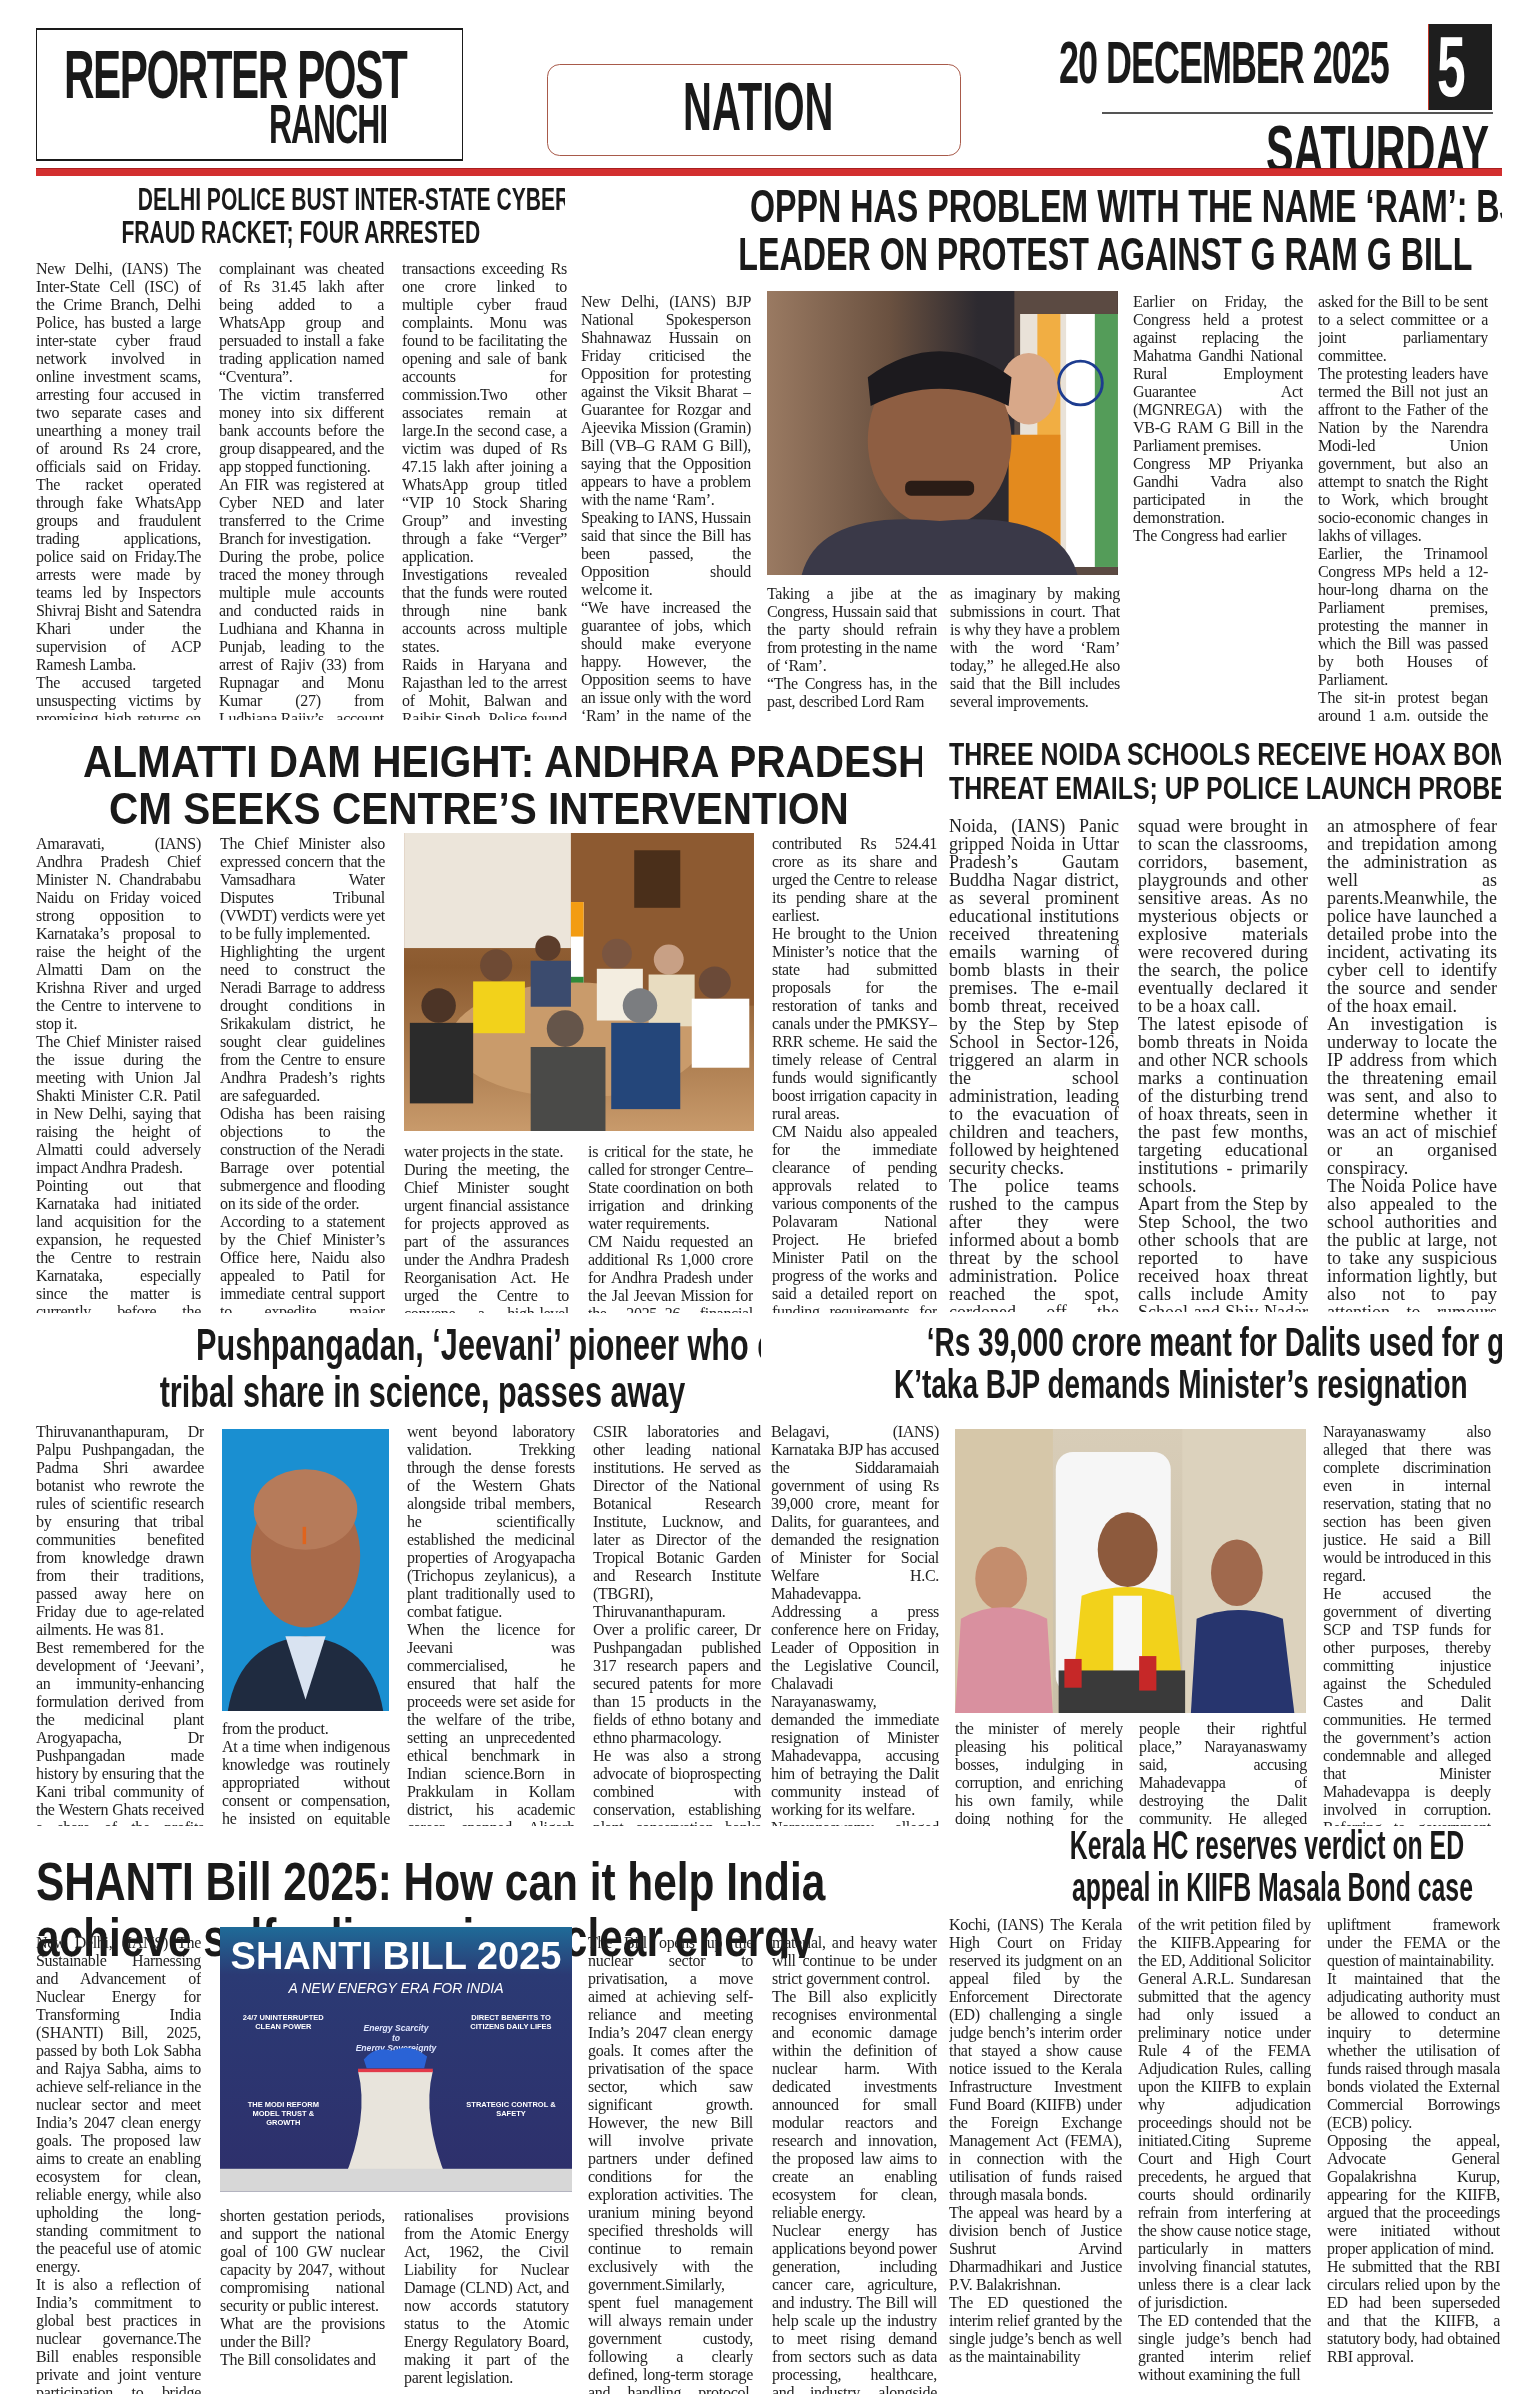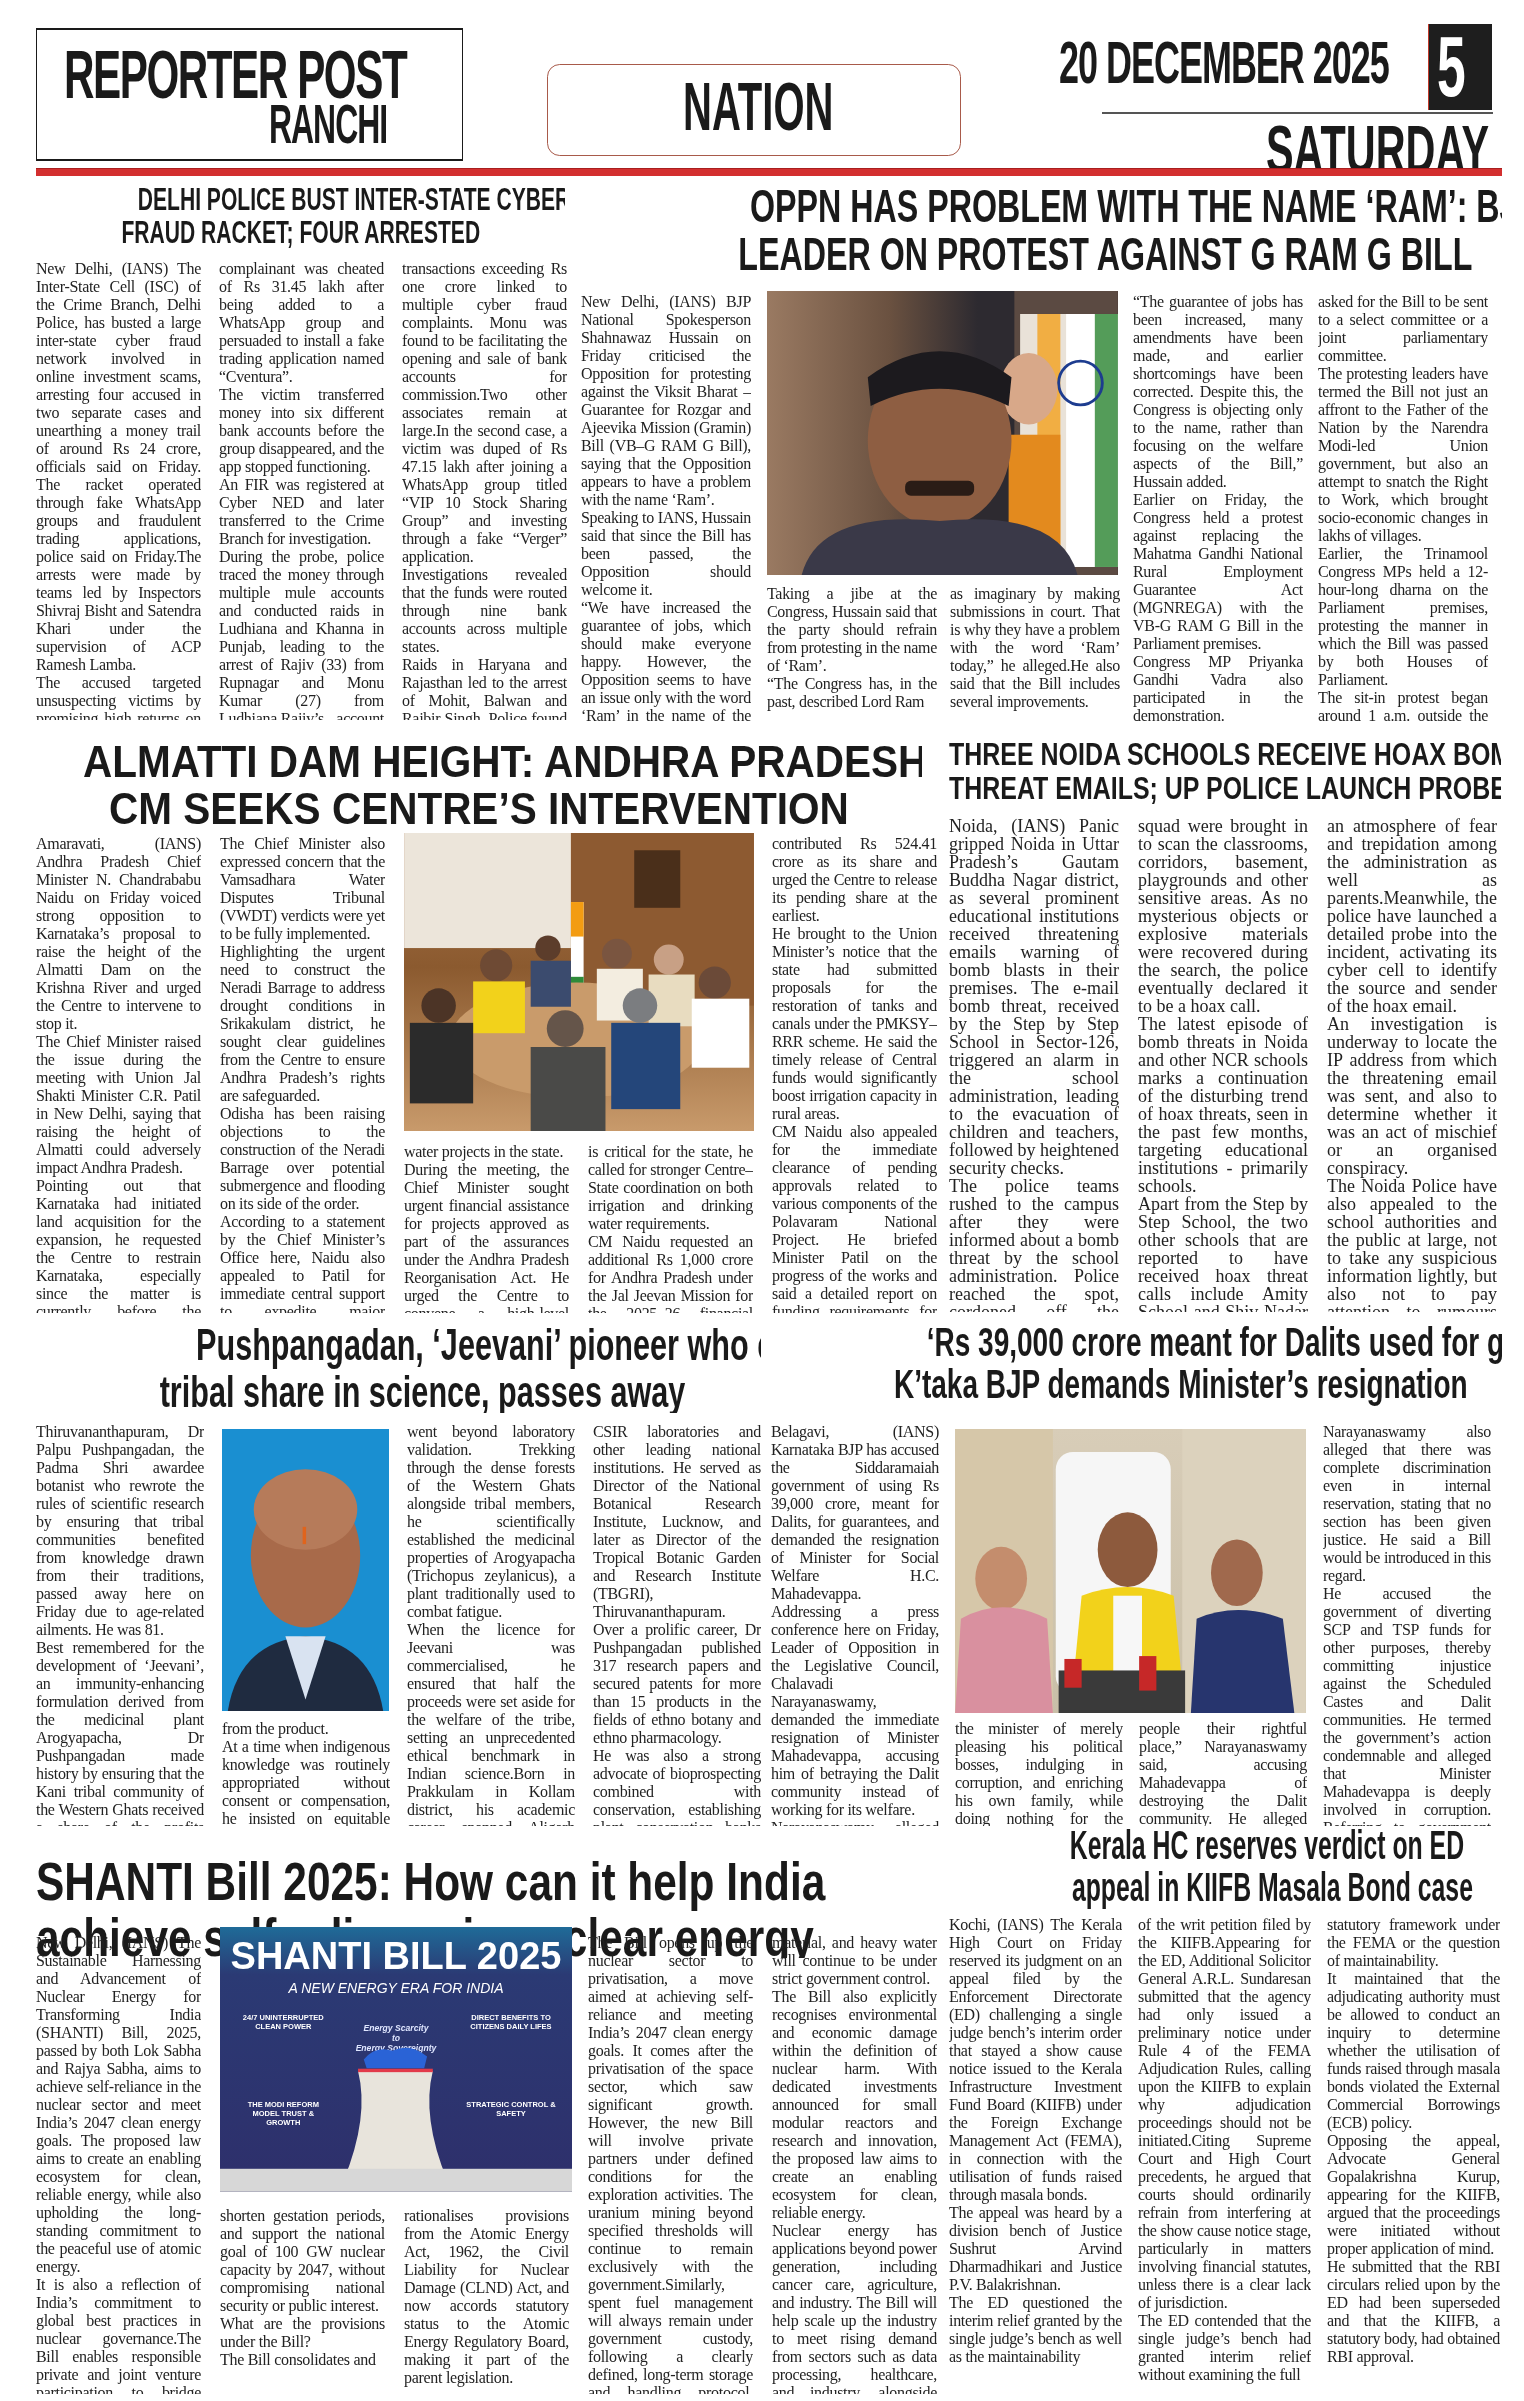--- a/index.html
+++ b/index.html
@@ -100,21 +100,20 @@
   </svg>
 </div>
 <div class="abs col" style="left:767px;top:585px;width:170px;height:142px;">
     <p>Taking a jibe at the Congress, Hussain said that the party should refrain from protesting in the name of ‘Ram’.</p>
     <p>“The Congress has, in the past, described Lord Ram</p>
   </div>
 <div class="abs col" style="left:950px;top:585px;width:170px;height:142px;">
     <p>as imaginary by making submissions in court. That is why they have a problem with the word ‘Ram’ today,” he alleged.He also said that the Bill includes several improvements.</p>
   </div>
 <div class="abs col" style="left:1133px;top:293px;width:170px;height:433px;">
-    <p>“The guarantee of jobs has been increased, many amendments have been made, and earlier shortcomings have been corrected. Despite this, the Congress is objecting only to the name, rather than focusing on the welfare aspects of the Bill,” Hussain added.</p>
     <p>Earlier on Friday, the Congress held a protest against replacing the Mahatma Gandhi National Rural Employment Guarantee Act (MGNREGA) with the VB-G RAM G Bill in the Parliament premises.</p>
     <p>Congress MP Priyanka Gandhi Vadra also participated in the demonstration.</p>
     <p>The Congress had earlier</p>
   </div>
 <div class="abs col" style="left:1318px;top:293px;width:170px;height:433px;">
     <p>asked for the Bill to be sent to a select committee or a joint parliamentary committee.</p>
     <p>The protesting leaders have termed the Bill not just an affront to the Father of the Nation by the Narendra Modi-led Union government, but also an attempt to snatch the Right to Work, which brought socio-economic changes in lakhs of villages.</p>
     <p>Earlier, the Trinamool Congress MPs held a 12-hour-long dharna on the Parliament premises, protesting the manner in which the Bill was passed by both Houses of Parliament.</p>
     <p>The sit-in protest began around 1 a.m. outside the main gate of the old Parliament building.</p>
   </div>
@@ -313,18 +312,18 @@
 <div class="abs col" style="left:949px;top:1916px;width:173px;height:478px;">
     <p>Kochi, (IANS) The Kerala High Court on Friday reserved its judgment on an appeal filed by the Enforcement Directorate (ED) challenging a single judge bench’s interim order that stayed a show cause notice issued to the Kerala Infrastructure Investment Fund Board (KIIFB) under the Foreign Exchange Management Act (FEMA), in connection with the utilisation of funds raised through masala bonds.</p>
     <p>The appeal was heard by a division bench of Justice Sushrut Arvind Dharmadhikari and Justice P.V. Balakrishnan.</p>
     <p>The ED questioned the interim relief granted by the single judge’s bench as well as the maintainability</p>
   </div>
 <div class="abs col" style="left:1138px;top:1916px;width:173px;height:478px;">
     <p>of the writ petition filed by the KIIFB.Appearing for the ED, Additional Solicitor General A.R.L. Sundaresan submitted that the agency had only issued a preliminary notice under Rule 4 of the FEMA Adjudication Rules, calling upon the KIIFB to explain why adjudication proceedings should not be initiated.Citing Supreme Court and High Court precedents, he argued that courts should ordinarily refrain from interfering at the show cause notice stage, particularly in matters involving financial statutes, unless there is a clear lack of jurisdiction.</p>
     <p>The ED contended that the single judge’s bench had granted interim relief without examining the full</p>
   </div>
 <div class="abs col" style="left:1327px;top:1916px;width:173px;height:478px;">
-    <p>statutory framework under the FEMA or the question of maintainability.</p>
+    <p>upliftment framework under the FEMA or the question of maintainability.</p>
     <p>It maintained that the adjudicating authority must be allowed to conduct an inquiry to determine whether the utilisation of funds raised through masala bonds violated the External Commercial Borrowings (ECB) policy.</p>
     <p>Opposing the appeal, Advocate General Gopalakrishna Kurup, appearing for the KIIFB, argued that the proceedings were initiated without proper application of mind.</p>
     <p>He submitted that the RBI circulars relied upon by the ED had been superseded and that the KIIFB, a statutory body, had obtained RBI approval.</p>
   </div>
 
 
 </body></html>

